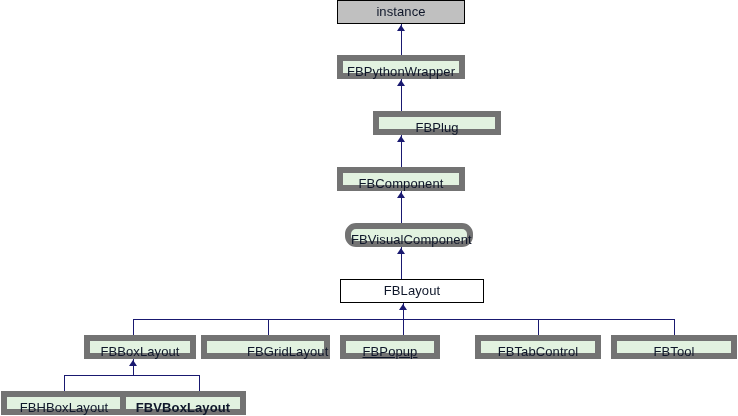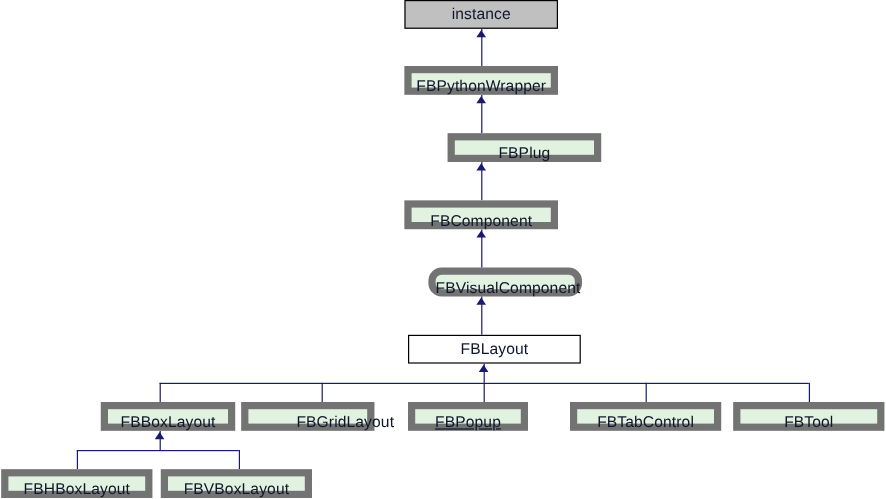--- a/index.html
+++ b/index.html
@@ -93,23 +93,23 @@
       <div class="edge-v" style="left: 64px; top: 375px; height: 16px;"></div>
       <div class="edge-v" style="left: 199px; top: 375px; height: 16px;"></div>
       <div class="arrowhead" style="left: 129px; top: 360px;"></div>
     </div>
 
   <div id="node-layer">
       <div class="node gray" style="left: 337px; top: 0px; width: 128px;">instance</div>
       <div class="node green" style="left: 337px; top: 55px; width: 128px;">FBPythonWrapper</div>
       <div class="node green" style="left: 337px; top: 111px; width: 128px; margin-left: 36px;">FBPlug</div>
       <div class="node green" style="left: 337px; top: 167px; width: 128px;">FBComponent</div>
-      <div class="node green" style="left: 357px; top: 223px; width: 128px; border-radius: 11px;">FBVisualComponent</div>
+      <div class="node green" style="left: 345px; top: 223px; width: 128px; border-radius: 11px;">FBVisualComponent</div>
       <div class="node current" style="left: 340px; top: 279px; width: 144px;">FBLayout</div>
       <div class="node green" style="left: 84px; top: 335px; width: 112px;">FBBoxLayout</div>
-      <div class="node green" style="left: 201px; top: 335px; width: 111px; padding-left: 40px;">FBGridLayout</div>
+      <div class="node green" style="left: 201px; top: 335px; width: 129px; padding-left: 40px;">FBGridLayout</div>
       <div class="node green" style="left: 340px; top: 335px; width: 100px; text-decoration: underline;">FBPopup</div>
       <div class="node green" style="left: 475px; top: 335px; width: 126px;">FBTabControl</div>
       <div class="node green" style="left: 611px; top: 335px; width: 126px;">FBTool</div>
       <div class="node green" style="left: 1px; top: 391px; width: 126px;">FBHBoxLayout</div>
-      <div class="node green" style="left: 134px; top: 391px; width: 126px;">FBVBoxLayout</div>
+      <div class="node green" style="left: 120px; top: 391px; width: 126px; font-weight: bold;">FBVBoxLayout</div>
     </div>
 </div>
 
 </body></html>

